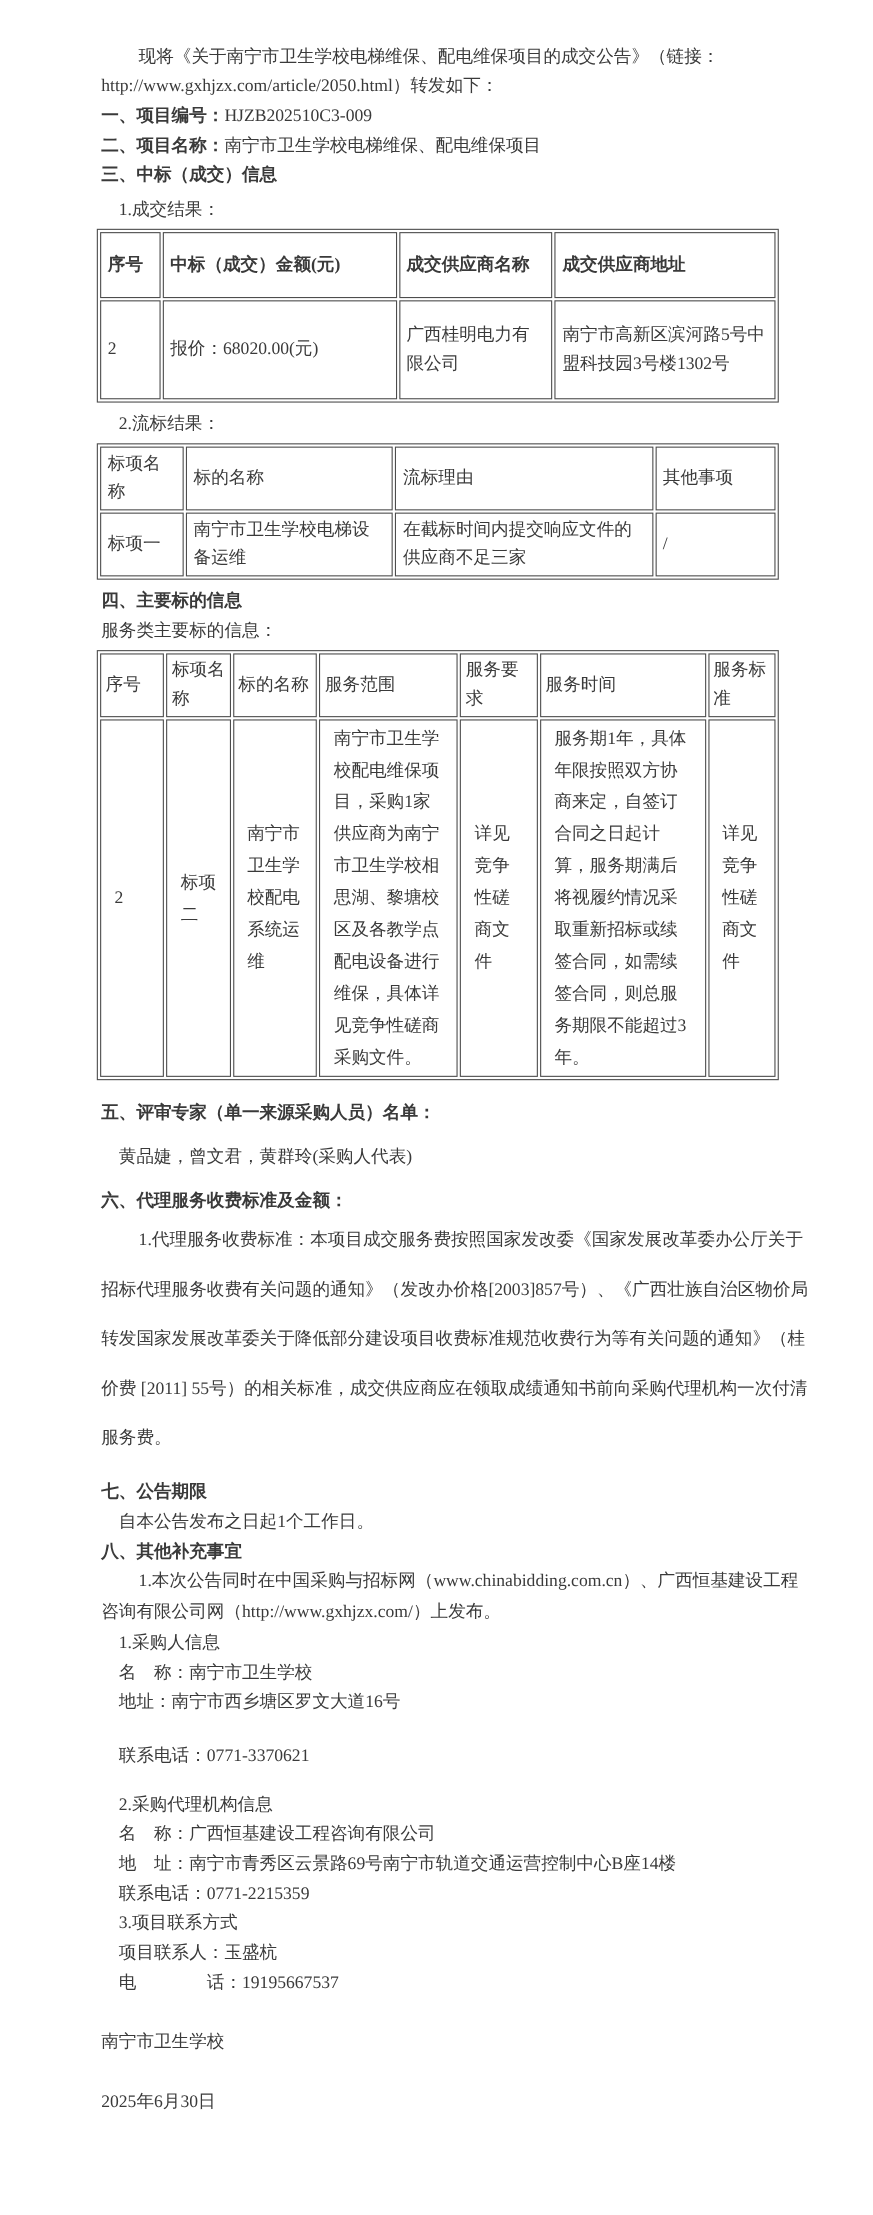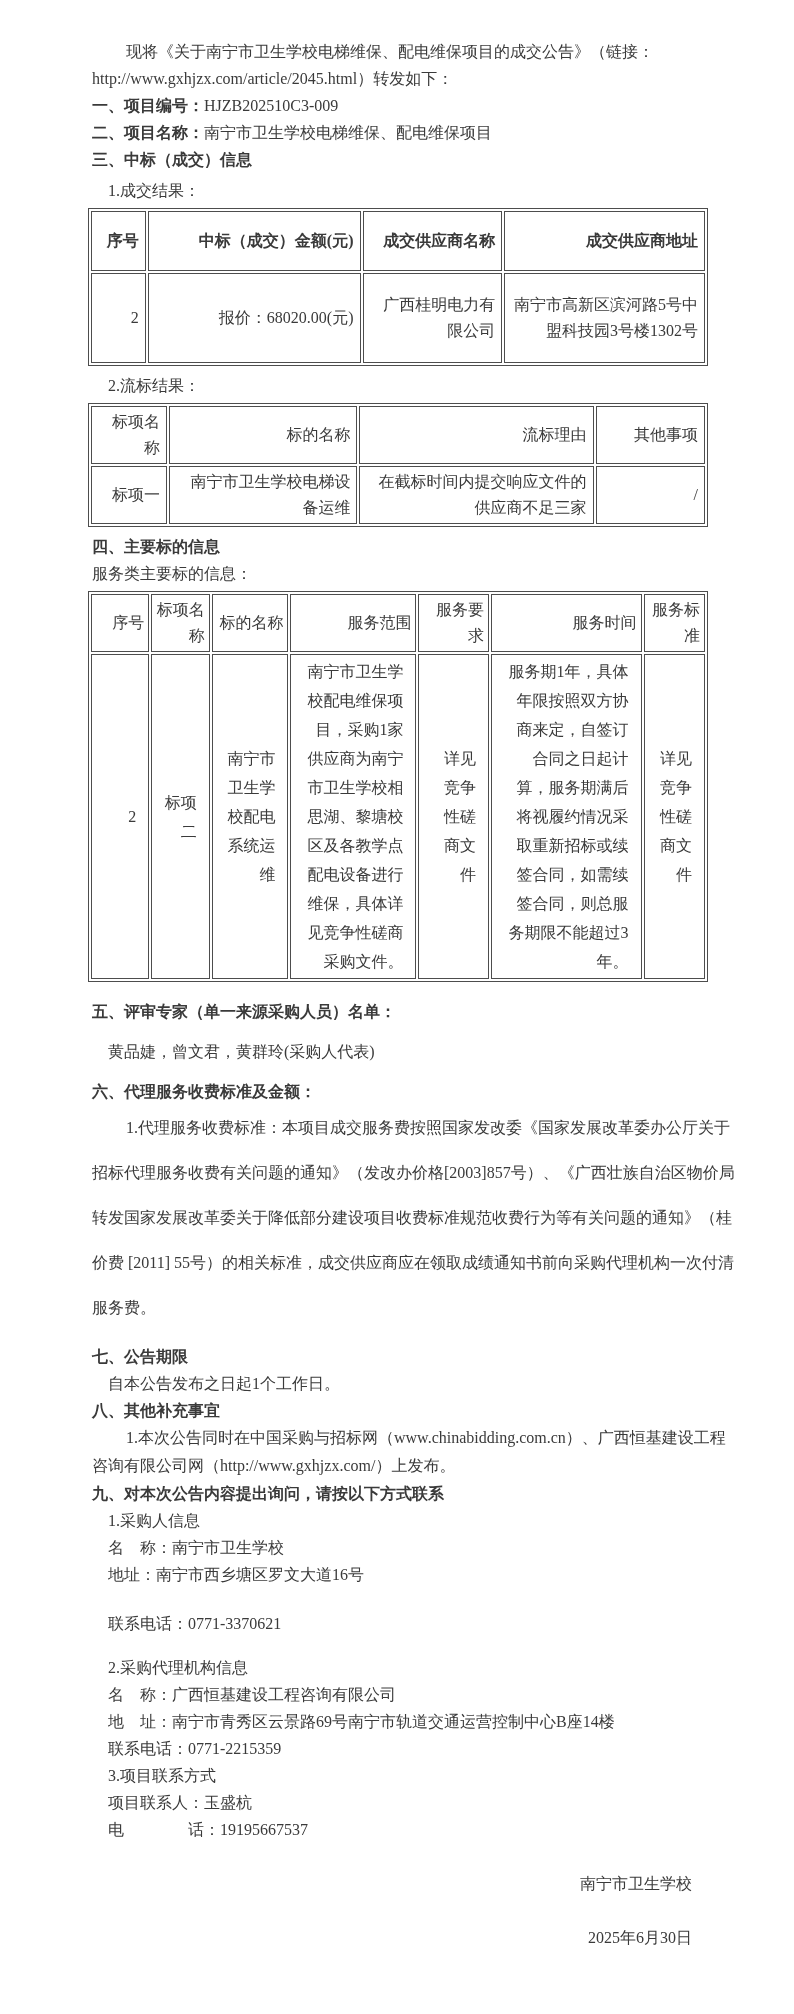--- a/index.html
+++ b/index.html
@@ -30,44 +30,44 @@
   table.tbl{
     width:620px;
     margin:4px 0 6px -4px;
     border:1px solid #4d4d4d;
     border-collapse:separate;
     border-spacing:2px;
     table-layout:fixed;
   }
   table.tbl td{
     border:1px solid #4d4d4d;
-    text-align:right;
+    text-align:left;
     vertical-align:middle;
     padding:2px 6px;
     line-height:26px;
     word-break:break-all;
     overflow-wrap:anywhere;
   }
   table.t1 tr.head{height:60px;}
   table.t1 tr.head td{font-weight:bold;}
   table.t1 tr.data{height:90px;}
   table.t2 tr.head{height:48px;}
   table.t2 tr.data{height:56px;}
   table.t3 td{padding:2px 12px;line-height:29px;}
   table.t3 tr.head{height:52px;}
   table.t3 tr.head td{padding:2px 4px;line-height:26px;}
   table.t3 tr.data{height:320px;}
-  .footer-line{line-height:27px;text-align:right;padding-right:46px;margin-top:27px;}
+  .footer-line{line-height:27px;padding-right:46px;margin-top:27px;}
 </style>
 </head>
 <body>
 
 <div class="page">
 
-  <p class="line indent2">现将《关于南宁市卫生学校电梯维保、配电维保项目的成交公告》（链接：http://www.gxhjzx.com/article/2045.html）转发如下：</p>
+  <p class="line indent2">现将《关于南宁市卫生学校电梯维保、配电维保项目的成交公告》（链接：http://www.gxhjzx.com/article/2050.html）转发如下：</p>
 
   <p class="line">
     <span class="b">一、项目编号：</span><span>HJZB202510C3-009</span>
   </p>
 
   <p class="line">
     <span class="b">二、项目名称：</span><span>南宁市卫生学校电梯维保、配电维保项目</span>
   </p>
 
   <p class="line b">三、中标（成交）信息</p>
@@ -162,21 +162,20 @@
 
   <p class="line b mt13">六、代理服务收费标准及金额：</p>
   <p class="para mt10">1.代理服务收费标准：本项目成交服务费按照国家发改委《国家发展改革委办公厅关于招标代理服务收费有关问题的通知》（发改办价格[2003]857号）、《广西壮族自治区物价局转发国家发展改革委关于降低部分建设项目收费标准规范收费行为等有关问题的通知》（桂价费 [2011] 55号）的相关标准，成交供应商应在领取成绩通知书前向采购代理机构一次付清服务费。</p>
 
   <p class="line b mt13">七、公告期限</p>
   <p class="line sub">自本公告发布之日起1个工作日。</p>
 
   <p class="line b">八、其他补充事宜</p>
   <p class="para8">1.本次公告同时在中国采购与招标网（www.chinabidding.com.cn）、广西恒基建设工程咨询有限公司网（http://www.gxhjzx.com/）上发布。</p>
 
-  <p class="line b">九、对本次公告内容提出询问，请按以下方式联系</p>
   <p class="line sub">1.采购人信息</p>
   <p class="line sub">名　称：南宁市卫生学校</p>
   <p class="line sub">地址：南宁市西乡塘区罗文大道16号</p>
   <p class="line sub gap-lg">联系电话：0771-3370621</p>
   <p class="line sub gap-md">2.采购代理机构信息</p>
   <p class="line sub">名　称：广西恒基建设工程咨询有限公司</p>
   <p class="line sub">地　址：南宁市青秀区云景路69号南宁市轨道交通运营控制中心B座14楼</p>
   <p class="line sub">联系电话：0771-2215359</p>
   <p class="line sub">3.项目联系方式</p>
   <p class="line sub">项目联系人：玉盛杭</p>

